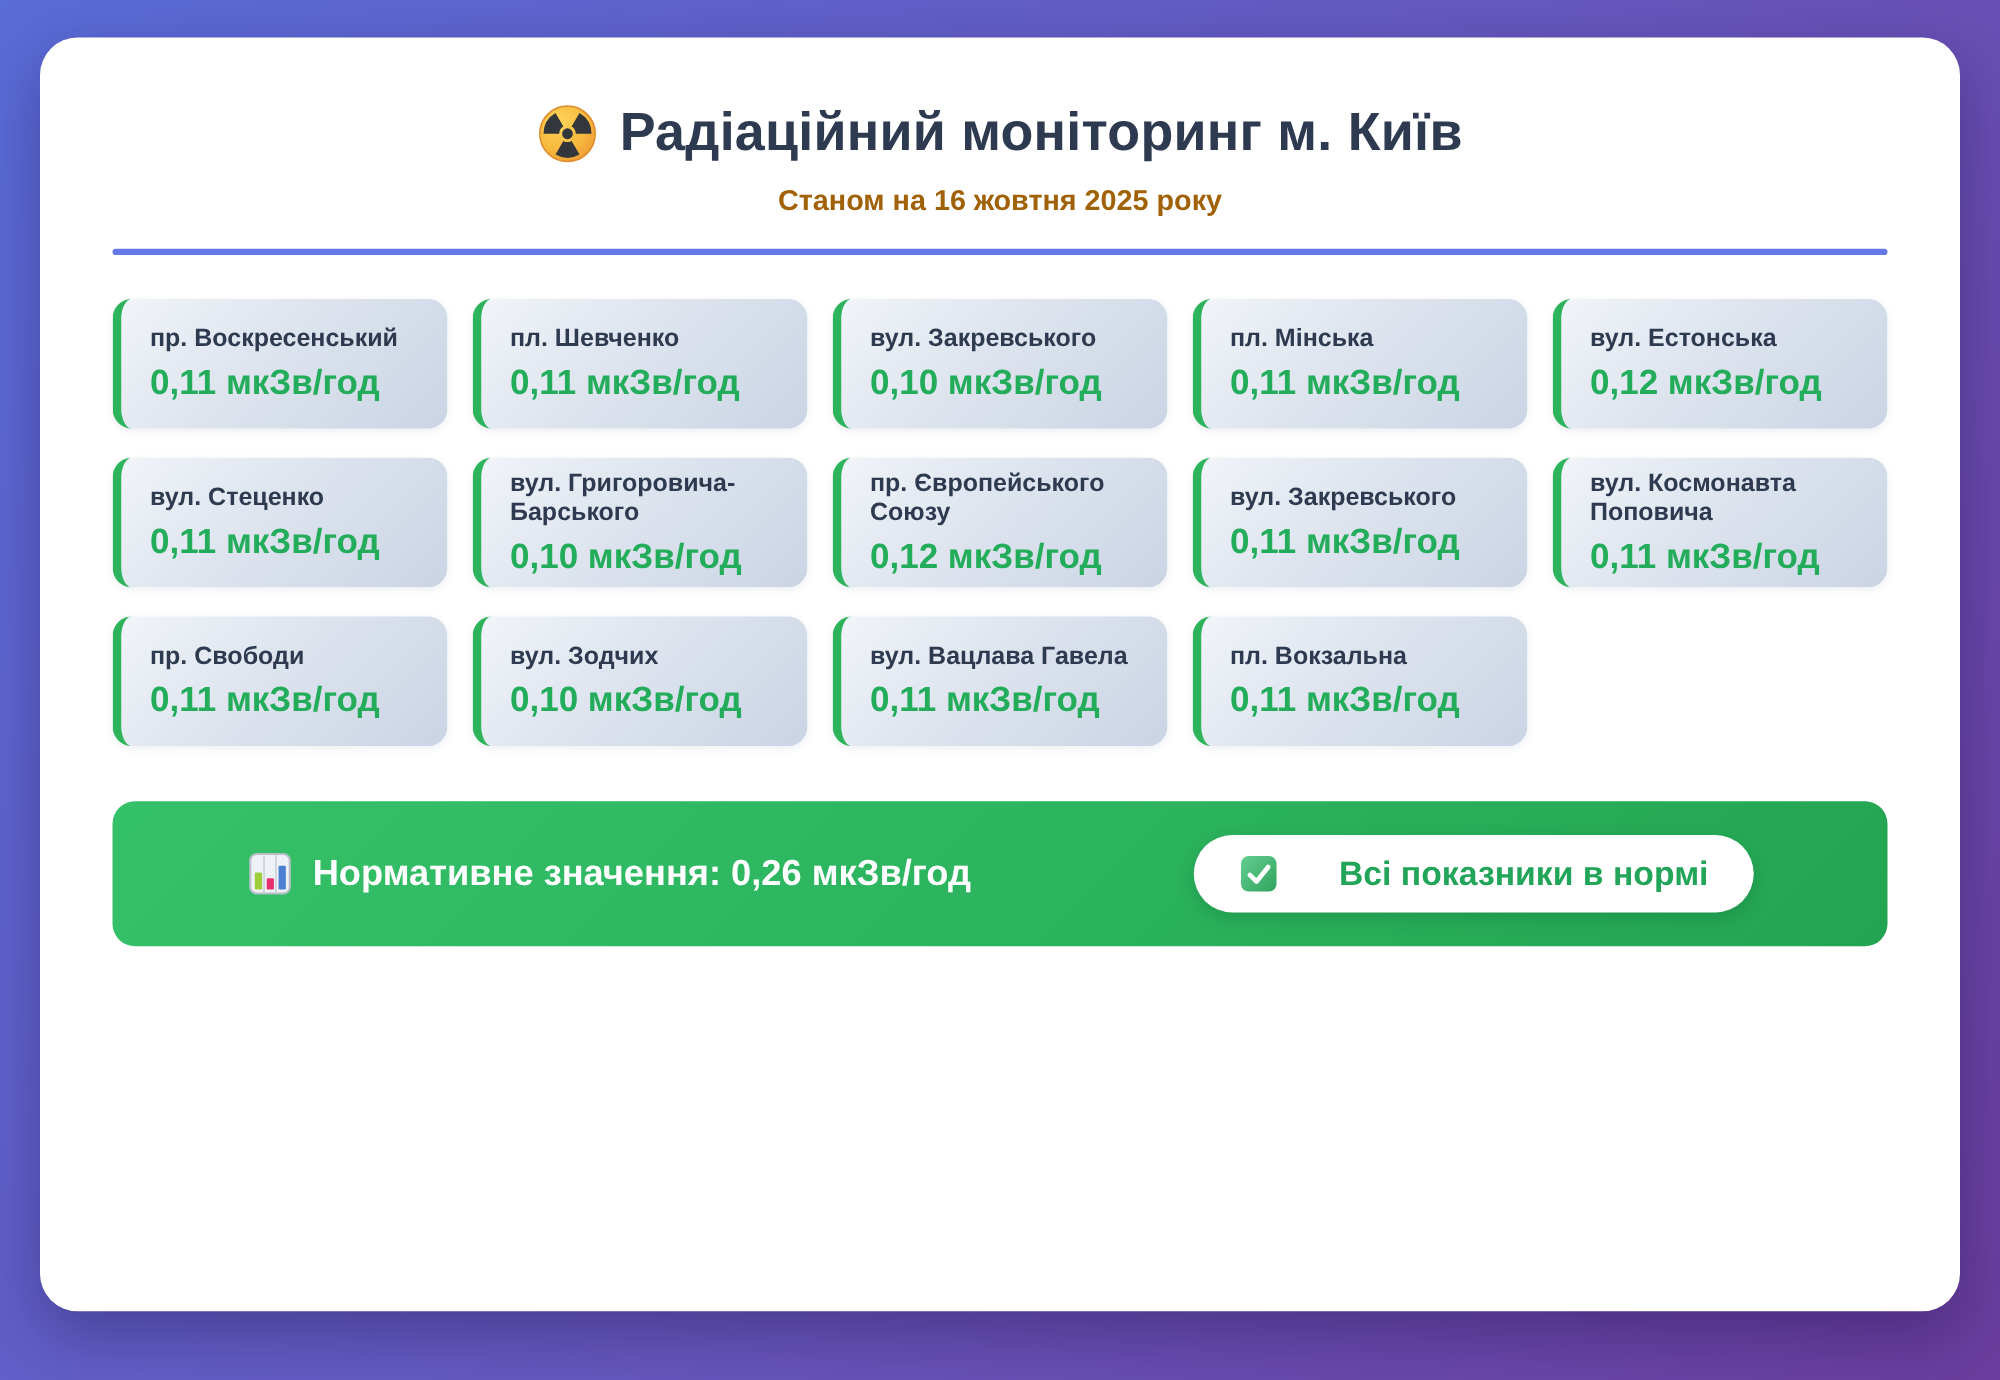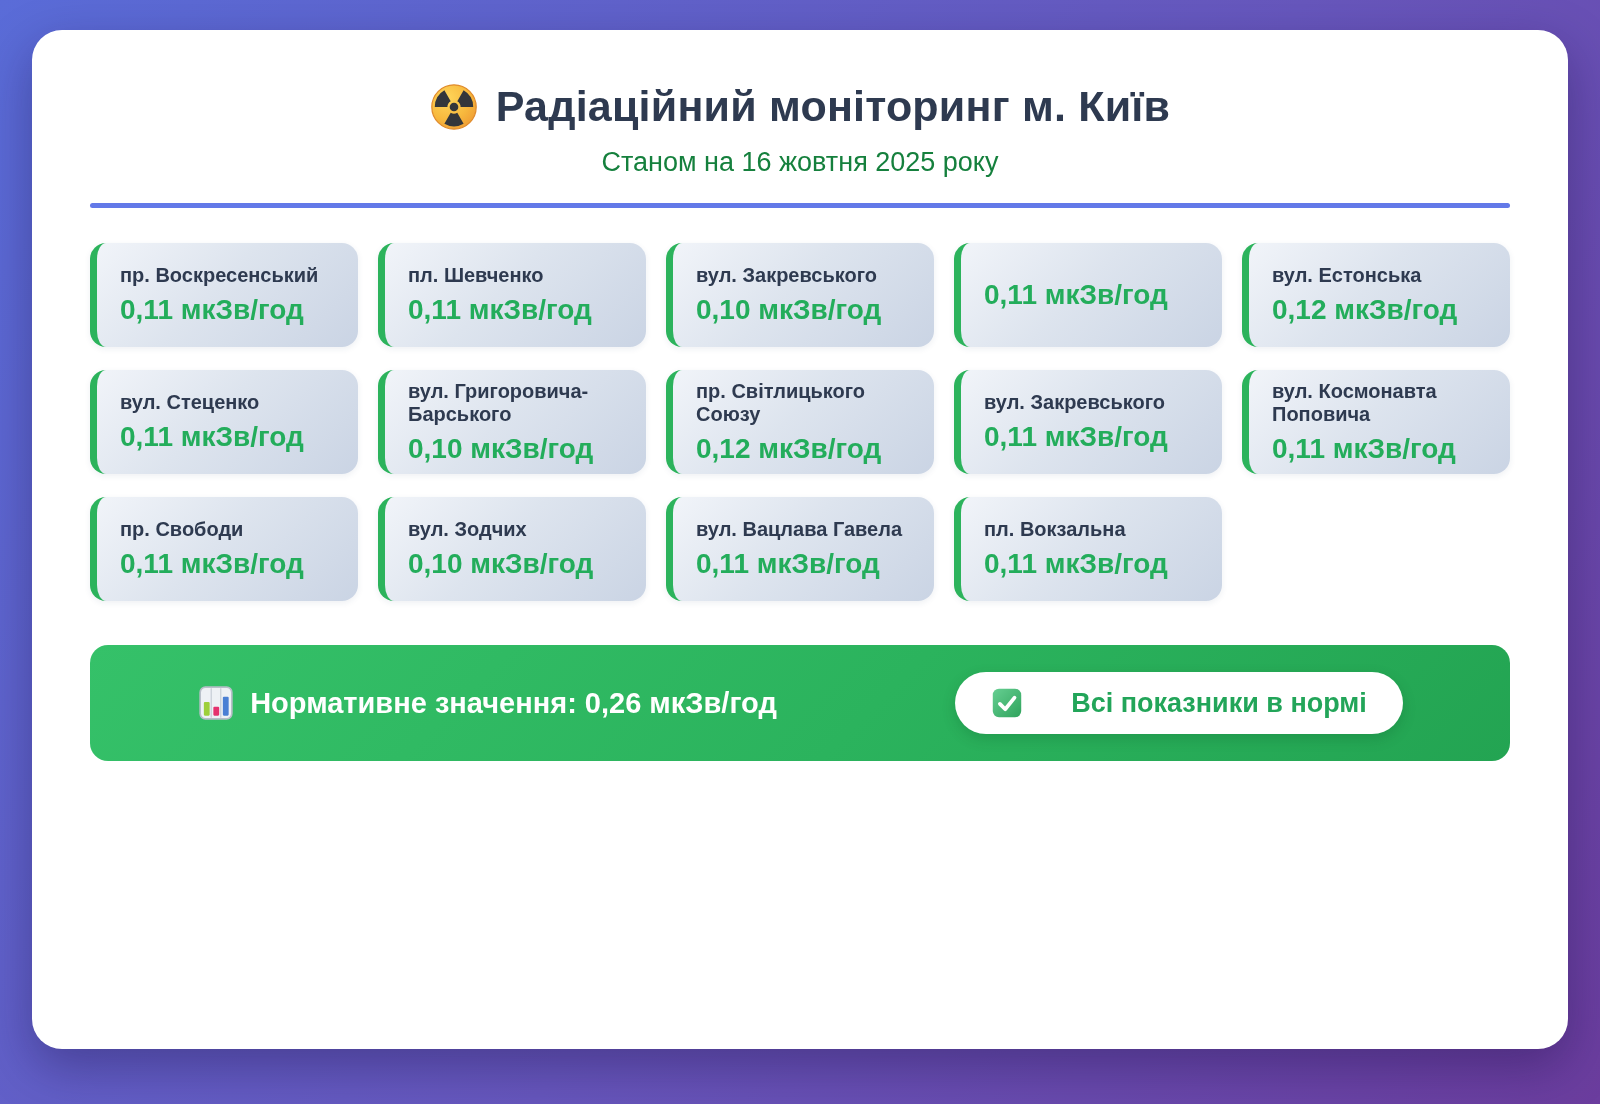--- a/index.html
+++ b/index.html
@@ -20,21 +20,21 @@
   }
   .header { text-align: center; }
   .title-row {
     display: flex; align-items: center; justify-content: center; gap: 18px;
   }
   .title {
     font-size: 43px; font-weight: 700; color: #2e3a50; letter-spacing: 0.2px;
   }
   .radioactive-svg { width: 48px; height: 48px; display: block; }
   .subtitle {
-    margin-top: 16px; font-size: 27px; color: #15803d; font-weight: 400;
+    margin-top: 16px; font-size: 23px; color: #a16207; font-weight: 700;
   }
   .divider {
     margin-top: 25px; height: 5px; border-radius: 3px;
     background: #6379e8;
   }
   .grid {
     margin-top: 35px;
     display: grid;
     grid-template-columns: repeat(5, 1fr);
     column-gap: 20px; row-gap: 23px;
@@ -115,40 +115,41 @@
     <div class="card-name">пл. Шевченко</div>
     <div class="card-value">0,11 мкЗв/год</div>
   </div>
 
   <div class="card">
     <div class="card-name">вул. Закревського</div>
     <div class="card-value">0,10 мкЗв/год</div>
   </div>
 
   <div class="card">
+    <div class="card-name">пл. Мінська</div>
     <div class="card-value">0,11 мкЗв/год</div>
   </div>
 
   <div class="card">
     <div class="card-name">вул. Естонська</div>
     <div class="card-value">0,12 мкЗв/год</div>
   </div>
 
   <div class="card">
     <div class="card-name">вул. Стеценко</div>
     <div class="card-value">0,11 мкЗв/год</div>
   </div>
 
   <div class="card">
     <div class="card-name">вул. Григоровича-Барського</div>
     <div class="card-value">0,10 мкЗв/год</div>
   </div>
 
   <div class="card">
-    <div class="card-name">пр. Світлицького Союзу</div>
+    <div class="card-name">пр. Європейського Союзу</div>
     <div class="card-value">0,12 мкЗв/год</div>
   </div>
 
   <div class="card">
     <div class="card-name">вул. Закревського</div>
     <div class="card-value">0,11 мкЗв/год</div>
   </div>
 
   <div class="card">
     <div class="card-name">вул. Космонавта Поповича</div>

